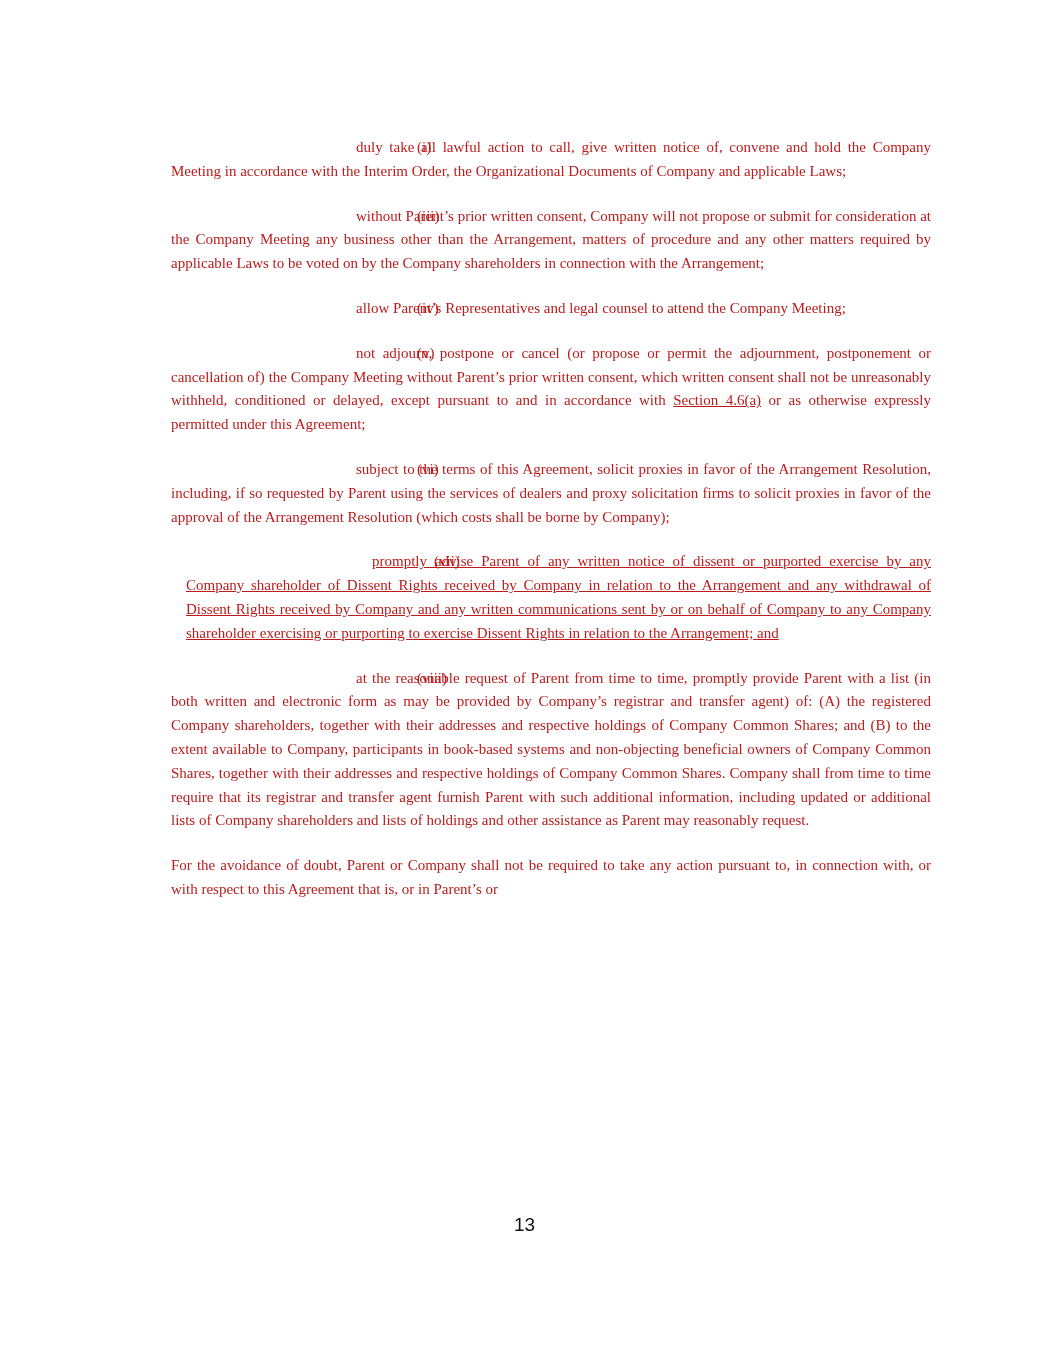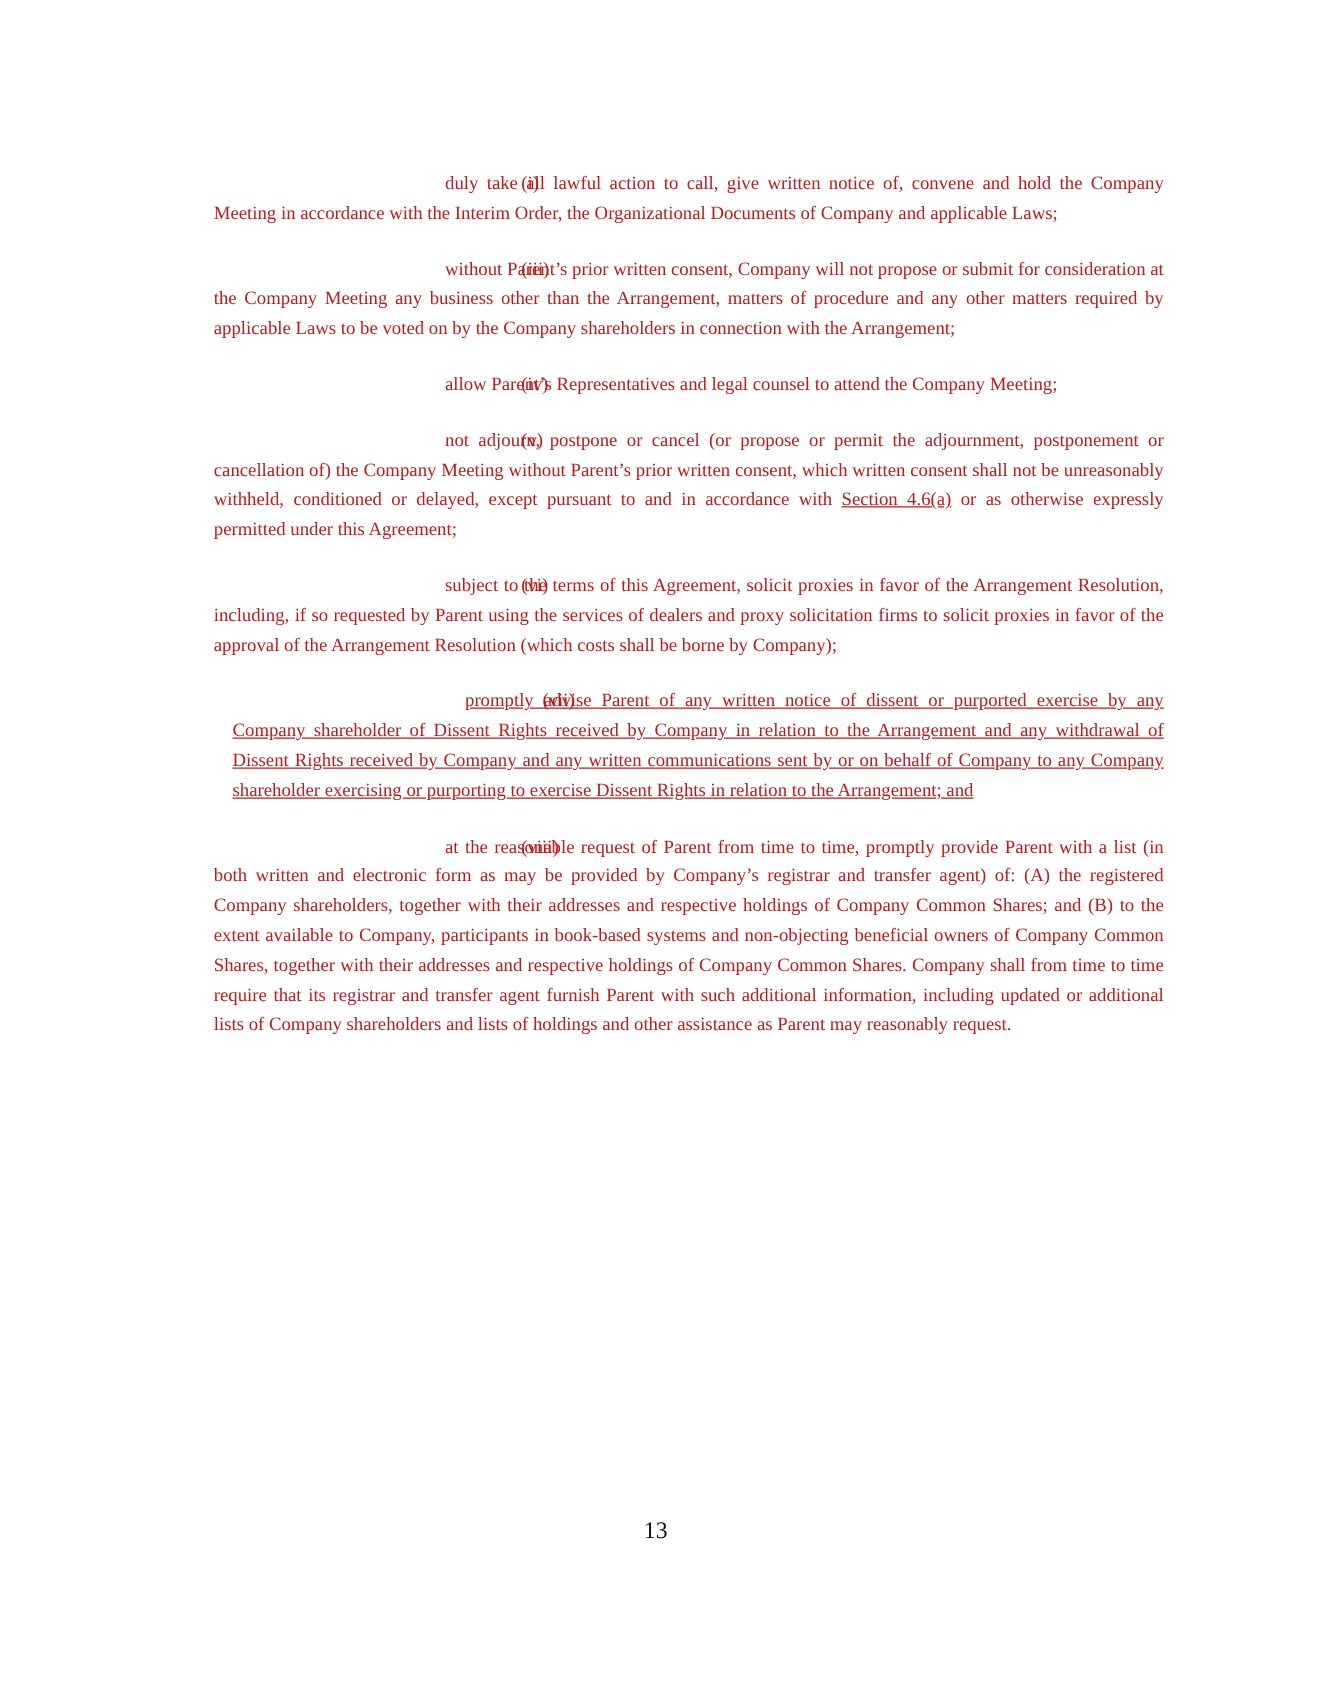--- a/index.html
+++ b/index.html
@@ -11,21 +11,21 @@
   }
   .para { margin: 0 0 21px 0; text-align: justify; }
   .para .marker { display: inline-block; width: 62px; }
   .first-indent { text-indent: 123px; }
   .para.inset { margin-left: 15px; text-decoration: underline; }
   .para.inset.first-indent { text-indent: 124px; }
   .link { text-decoration: underline; }
   .tail { margin-top: 0; }
   .page-number {
     position: absolute; left: 0; width: 1049px; top: 1214px; text-align: center;
-    font-family: Liberation Serif, serif; font-size: 19px; color: #111;
+    font-family: Liberation Sans, sans-serif; font-size: 19px; color: #111;
   }
 </style>
 </head>
 <body>
 
 <div class="page">
   <p class="para first-indent"><span class="marker">(i)</span><span>duly take all lawful action to call, give written notice of, convene and hold the Company Meeting in accordance with the Interim Order, the Organizational Documents of Company and applicable Laws;</span></p>
 
 
   <p class="para first-indent"><span class="marker">(iii)</span><span>without Parent’s prior written consent, Company will not propose or submit for consideration at the Company Meeting any business other than the Arrangement, matters of procedure and any other matters required by applicable Laws to be voted on by the Company shareholders in connection with the Arrangement;</span></p>
@@ -33,15 +33,16 @@
   <p class="para first-indent"><span class="marker">(iv)</span><span>allow Parent’s Representatives and legal counsel to attend the Company Meeting;</span></p>
 
   <p class="para first-indent"><span class="marker">(v)</span><span>not adjourn, postpone or cancel (or propose or permit the adjournment, postponement or cancellation of) the Company Meeting without Parent’s prior written consent, which written consent shall not be unreasonably withheld, conditioned or delayed, except pursuant to and in accordance with </span><span class="link">Section 4.6(a)</span><span> or as otherwise expressly permitted under this Agreement;</span></p>
 
   <p class="para first-indent"><span class="marker">(vi)</span><span>subject to the terms of this Agreement, solicit proxies in favor of the Arrangement Resolution, including, if so requested by Parent using the services of dealers and proxy solicitation firms to solicit proxies in favor of the approval of the Arrangement Resolution (which costs shall be borne by Company);</span></p>
 
   <p class="para inset first-indent"><span class="marker">(vii)</span><span>promptly advise Parent of any written notice of dissent or purported exercise by any Company shareholder of Dissent Rights received by Company in relation to the Arrangement and any withdrawal of Dissent Rights received by Company and any written communications sent by or on behalf of Company to any Company shareholder exercising or purporting to exercise Dissent Rights in relation to the Arrangement; and</span></p>
 
   <p class="para first-indent"><span class="marker">(viii)</span><span>at the reasonable request of Parent from time to time, promptly provide Parent with a list (in both written and electronic form as may be provided by Company’s registrar and transfer agent) of: (A) the registered Company shareholders, together with their addresses and respective holdings of Company Common Shares; and (B) to the extent available to Company, participants in book-based systems and non-objecting beneficial owners of Company Common Shares, together with their addresses and respective holdings of Company Common Shares. Company shall from time to time require that its registrar and transfer agent furnish Parent with such additional information, including updated or additional lists of Company shareholders and lists of holdings and other assistance as Parent may reasonably request.</span></p>
 
+  <p class="para tail">For the avoidance of doubt, Parent or Company shall not be required to take any action pursuant to, in connection with, or with respect to this Agreement that is, or in Parent’s or</p>
 </div>
 
 <div class="page-number">13</div>
 
 </body></html>

